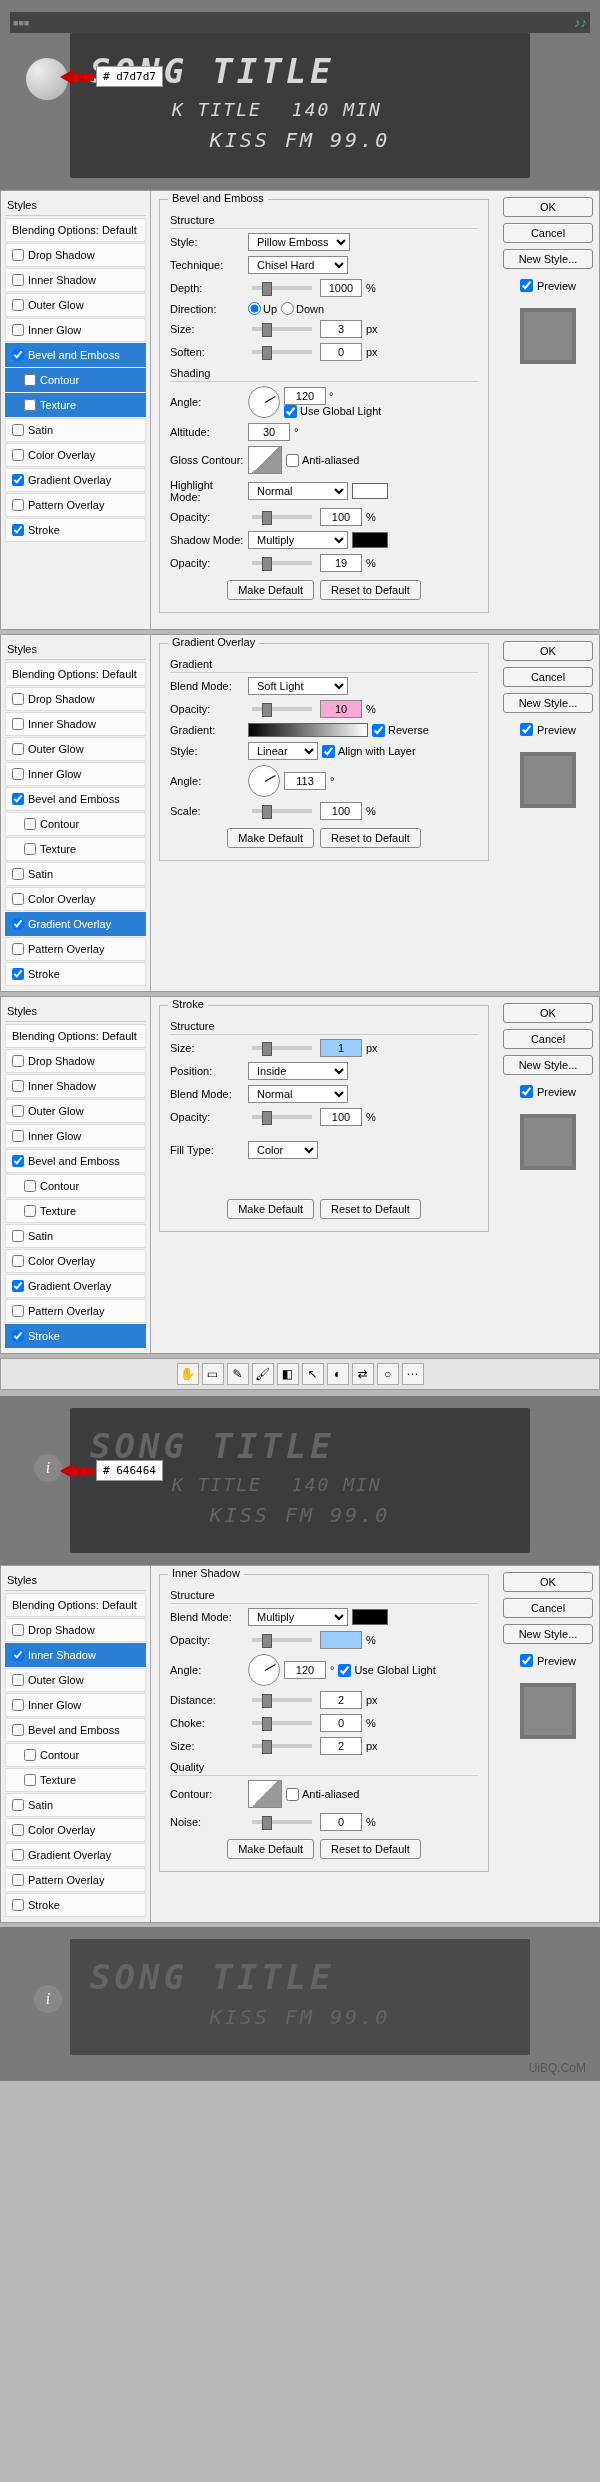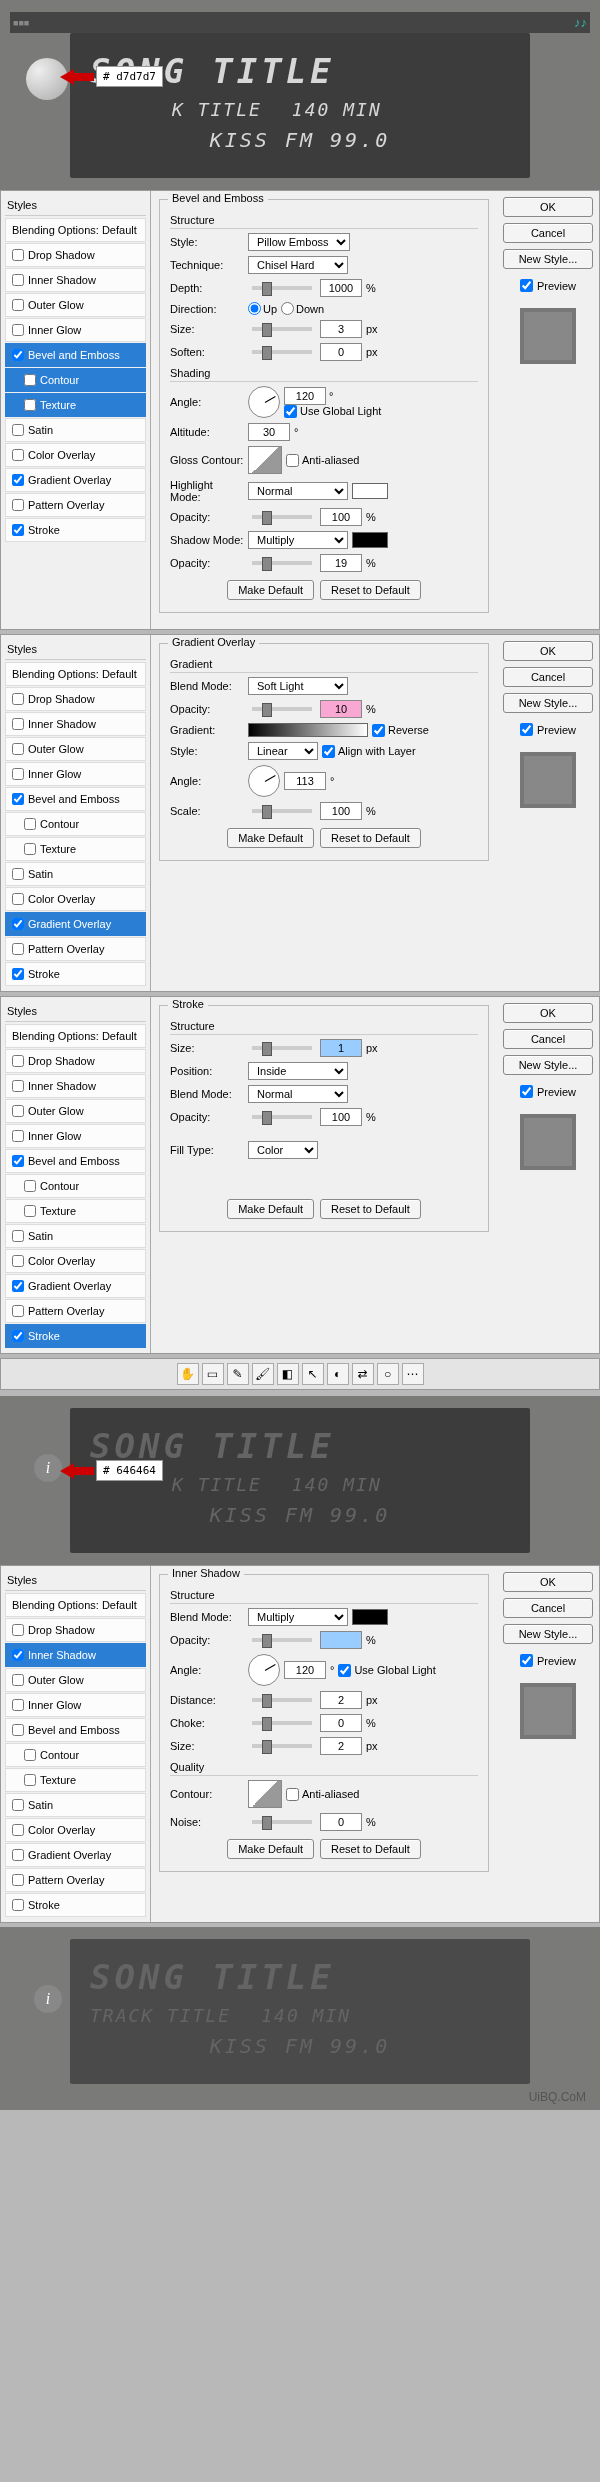--- a/index.html
+++ b/index.html
@@ -595,18 +595,17 @@
         <input type="checkbox" checked="" style="">
         <span>Preview</span>
       </label>
     <div class="preview-thumb"></div>
   </div>
 </div>
 
 <div class="preview-panel" style="padding-bottom:26px">
   <div class="lcd-display light">
     <div class="lcd-row"><span class="lcd-song dark">SONG TITLE</span></div>
-    <div class="lcd-row"><span class="lcd-track dark">TRACK TITLE</span><span class="lcd-track dark" style="margin-left:30px">140 MIN</span></div>
     <div class="lcd-row" style="text-align:center"><span class="lcd-station dark">KISS FM 99.0</span></div>
   </div>
   <div class="info-icon">i</div>
   <span class="watermark">UiBQ.CoM</span>
 </div>
 
 </body></html>

